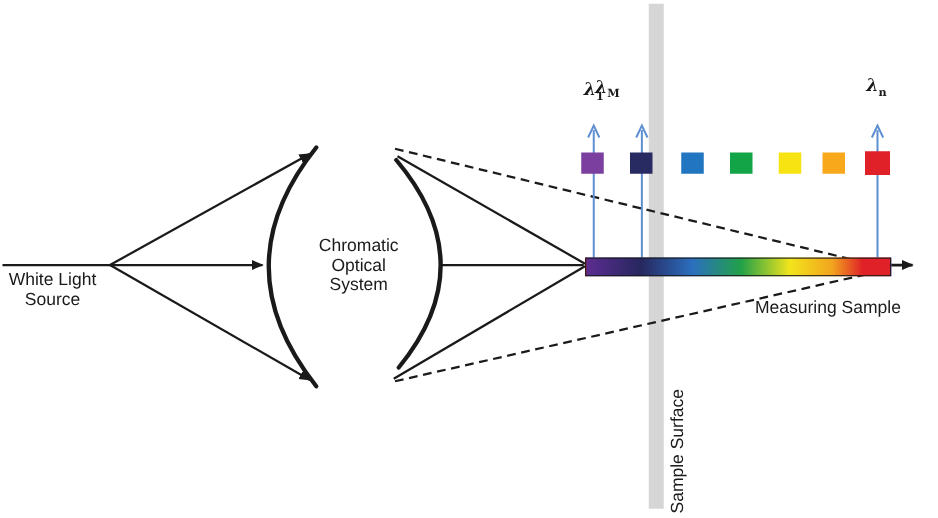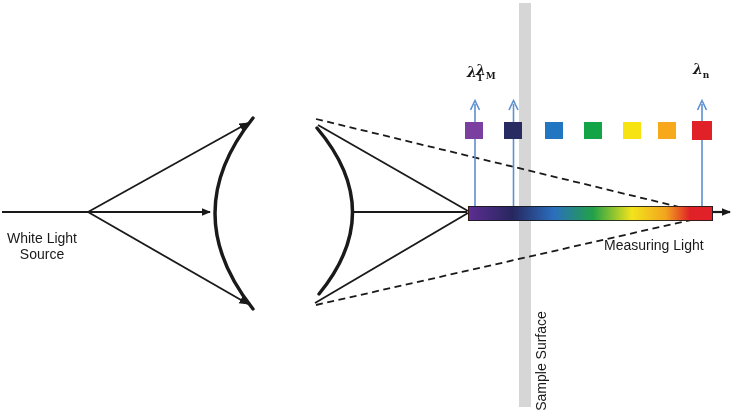--- a/index.html
+++ b/index.html
@@ -18,21 +18,21 @@
   .lens{stroke-width:3.4px;stroke-linecap:round;}
   .dash{stroke-width:1.8px;stroke-dasharray:7 4.5;}
   .blue-line{stroke:var(--arrow-blue,#5e8fd0);stroke-width:1.6px;fill:none;}
   #arrow-head-black{fill:#1a1a1a;}
   
   #spectrum-bar{left:468px;top:206px;width:245px;height:15px;border:1px solid rgba(25,25,25,.85);}
   
   .wl-square{position:absolute;top:122px;width:18px;height:17px;}
   
   .label{font-size:14px;line-height:15.5px;white-space:pre-line;text-align:center;}
-  #source-label{left:0;top:231px;width:84px;}
+  #source-label{left:0;top:216px;width:84px;}
   #lens-label{left:239px;top:189px;width:96px;}
   #measuring-range-label{left:604px;top:238px;width:120px;white-space:nowrap;text-align:left;}
   #sample-surface-label{left:541px;top:361px;white-space:nowrap;transform:translate(-50%,-50%) rotate(-90deg);font-size:14px;}
   .lambda{font-family:"DejaVu Serif","Liberation Serif",serif;font-style:italic;font-size:14px;line-height:14px;font-weight:bold;}
   .lambda sub{font-size:9px;font-style:normal;line-height:0;}
   #lambda-1{left:467px;top:65px;}
   #lambda-m{left:476px;top:63px;}
   #lambda-n{left:693px;top:62px;}
 </style>
 </head>
@@ -80,20 +80,23 @@
   <div class="abs wl-square" style="left: 465px; background: rgb(123, 63, 160);"></div>
   <div class="abs wl-square" style="left: 504px; background: rgb(40, 42, 98);"></div>
   <div class="abs wl-square" style="left: 545px; background: rgb(33, 117, 193);"></div>
   <div class="abs wl-square" style="left: 584px; background: rgb(20, 164, 72);"></div>
   <div class="abs wl-square" style="left: 623px; background: rgb(248, 227, 18);"></div>
   <div class="abs wl-square" style="left: 658px; background: rgb(247, 168, 27);"></div>
   <div class="abs wl-square" style="left: 692px; top: 121px; width: 20px; height: 19px; background: rgb(224, 33, 40);"></div>
 
   <div class="abs label" id="source-label">White Light
 Source</div>
-  <div class="abs label" id="measuring-range-label">Measuring Light</div>
+  <div class="abs label" id="lens-label">Chromatic
+Optical
+System</div>
+  <div class="abs label" id="measuring-range-label">Measuring Sample</div>
   <div class="abs" id="sample-surface-label">Sample Surface</div>
 
   <div class="abs lambda" id="lambda-1"><span>λ</span><sub>1</sub></div>
   <div class="abs lambda" id="lambda-m"><span>λ</span><sub>M</sub></div>
   <div class="abs lambda" id="lambda-n"><span>λ</span><sub>n</sub></div>
 
 </div>
 
 </body></html>

